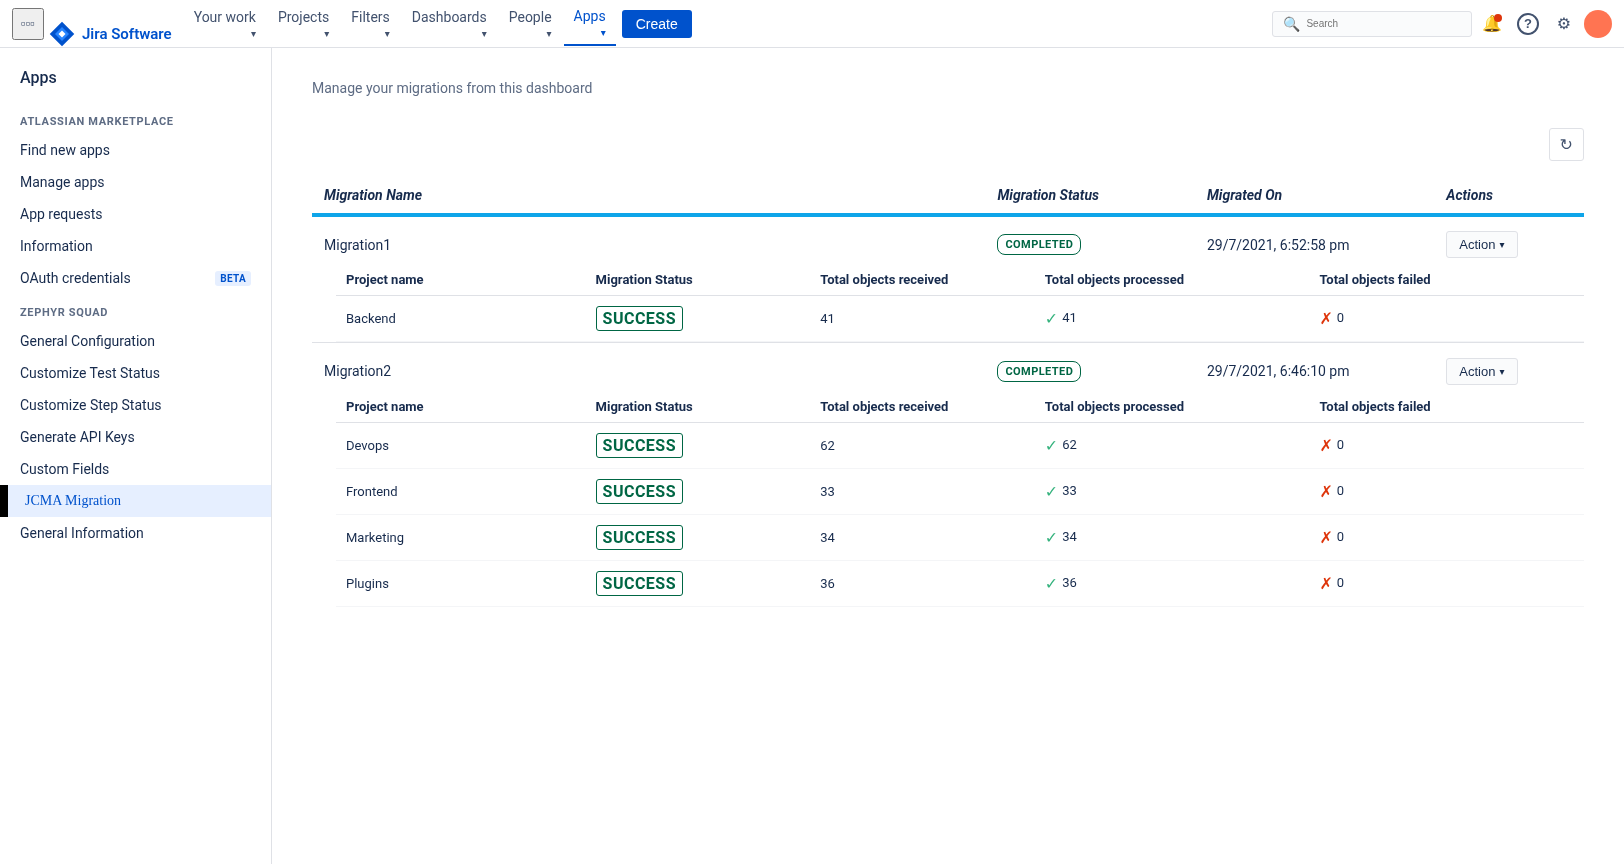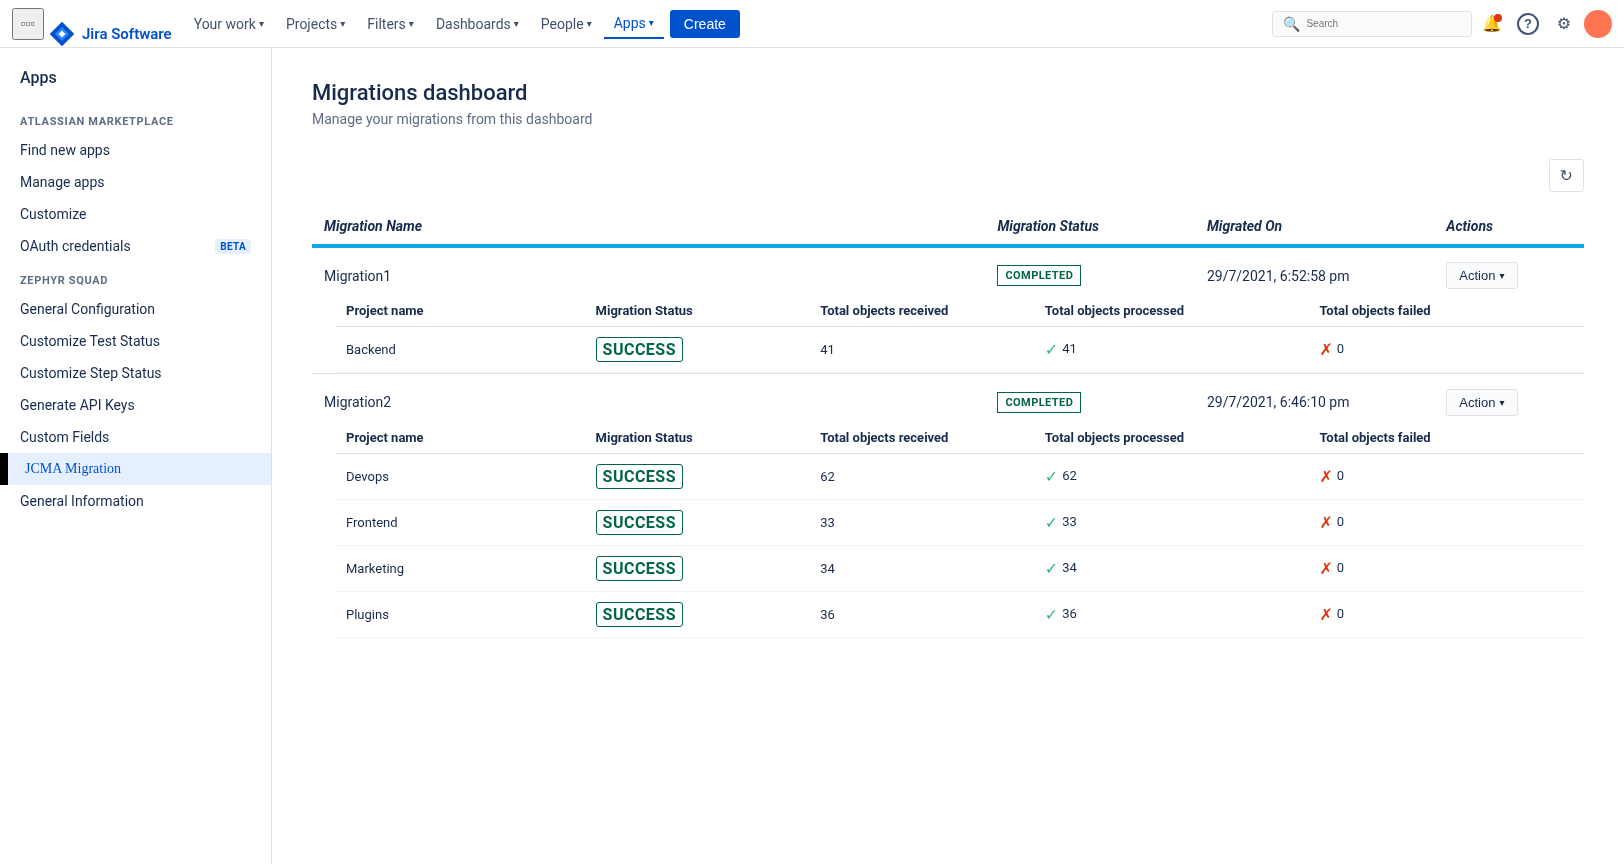--- a/index.html
+++ b/index.html
@@ -11,22 +11,23 @@
       background: #fff; border-bottom: 1px solid #dfe1e6;
       padding: 0 12px; gap: 4px; position: fixed; top: 0; left: 0; right: 0; z-index: 100;
     }
     .topnav-grid-icon { display: flex; align-items: center; justify-content: center; width: 32px; height: 32px; cursor: pointer; color: #42526e; }
     .topnav-logo { display: flex; align-items: center; gap: 6px; margin-right: 8px; text-decoration: none; margin-top: 20px; }
     .topnav-logo-diamond { width: 28px; height: 28px; }
     .topnav-logo-text { font-size: 15px; font-weight: 600; color: #0052cc; }
     .topnav-nav { display: flex; align-items: center; gap: 2px; flex: 1; }
     .nav-item {
       padding: 6px 10px; font-size: 14px; color: #42526e; cursor: pointer;
-      border-radius: 3px; display: flex; align-items: center; gap: 3px;
+      border-radius: 3px; display: flex; align-items: flex-end; gap: 3px;
       white-space: nowrap;
+      flex-direction: column;
     }
     .nav-item.active { color: #0052cc; border-bottom: 2px solid #0052cc; border-radius: 0; }
     .nav-item .chevron { font-size: 10px; }
     .create-btn {
       background: #0052cc; color: #fff; border: none; padding: 6px 14px;
       border-radius: 3px; font-size: 14px; font-weight: 500; cursor: pointer;
       margin-left: 4px;
     }
     .topnav-right { display: flex; align-items: center; gap: 4px; margin-left: auto; }
     .search-box {
@@ -92,21 +93,21 @@
     .th-actions { width: 10%; }
 
     
     .migration-group-row td {
       padding: 14px 12px 6px; font-size: 14px; color: #172b4d;
     }
     .migration-name-cell { font-size: 15px; }
 
     .completed-badge {
       display: inline-block; font-size: 11px; font-weight: 700; color: #006644;
-      border: 1.5px solid #006644; border-radius: 0; padding: 3px 7px; letter-spacing: 0.04em;
+      border: 1.5px solid #006644; border-radius: 8px; padding: 3px 7px; letter-spacing: 0.04em;
     }
     .migrated-date { font-size: 13px; color: #172b4d; white-space: nowrap; }
 
     .action-btn {
       border: 1px solid #dfe1e6; background: #fafbfc; padding: 5px 12px;
       border-radius: 3px; cursor: pointer; font-size: 13px; color: #172b4d;
       display: inline-flex; align-items: center; gap: 4px; white-space: nowrap;
     }
     .action-btn .chevron-down { font-size: 10px; }
     .inner-table { width: 100%; border-collapse: collapse; }
@@ -208,21 +209,24 @@
 
     <div class="sidebar-section-label">ATLASSIAN MARKETPLACE</div>
 
     <div class="sidebar-item">
       <span>Find new apps</span>
     </div>
     <div class="sidebar-item">
       <span>Manage apps</span>
     </div>
     <div class="sidebar-item">
-      <span>Customize</span>
+      <span>App requests</span>
+    </div>
+    <div class="sidebar-item">
+      <span>Information</span>
     </div>
     <div class="sidebar-item">
       <span>OAuth credentials</span>
       <span class="beta-badge">BETA</span>
     </div>
 
     <div class="sidebar-section-label">ZEPHYR SQUAD</div>
 
     <div class="sidebar-item">
       <span>General Configuration</span>
@@ -242,21 +246,20 @@
     <div class="sidebar-item active">
       <span>JCMA Migration</span>
     </div>
     <div class="sidebar-item">
       <span>General Information</span>
     </div>
   </aside>
 
   <main class="main">
 
-    <h1 class="page-title">Migrations dashboard</h1>
     <p class="page-subtitle">Manage your migrations from this dashboard</p>
 
     <div class="refresh-area">
       <button class="refresh-btn">
         <span>↻</span>
       </button>
     </div>
 
     <table class="migrations-table">
       <thead>

